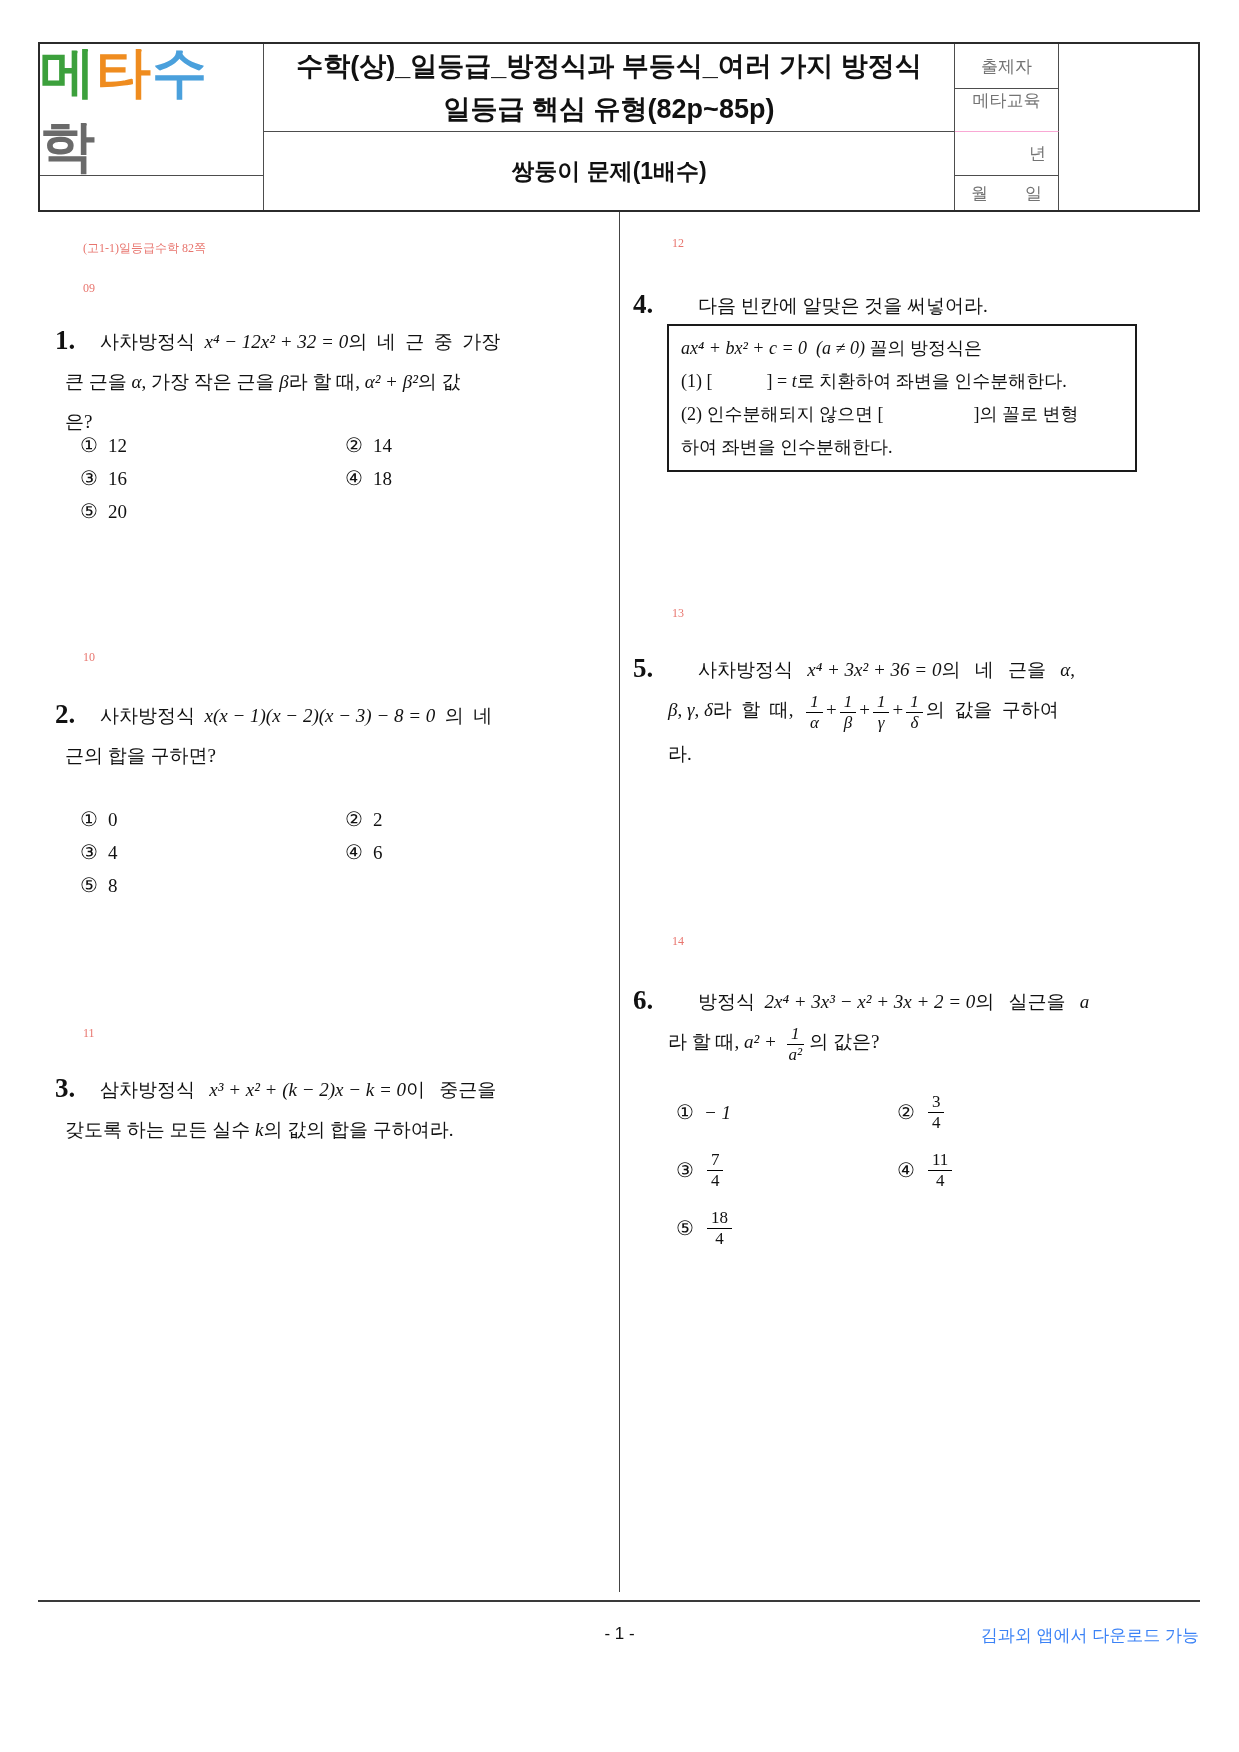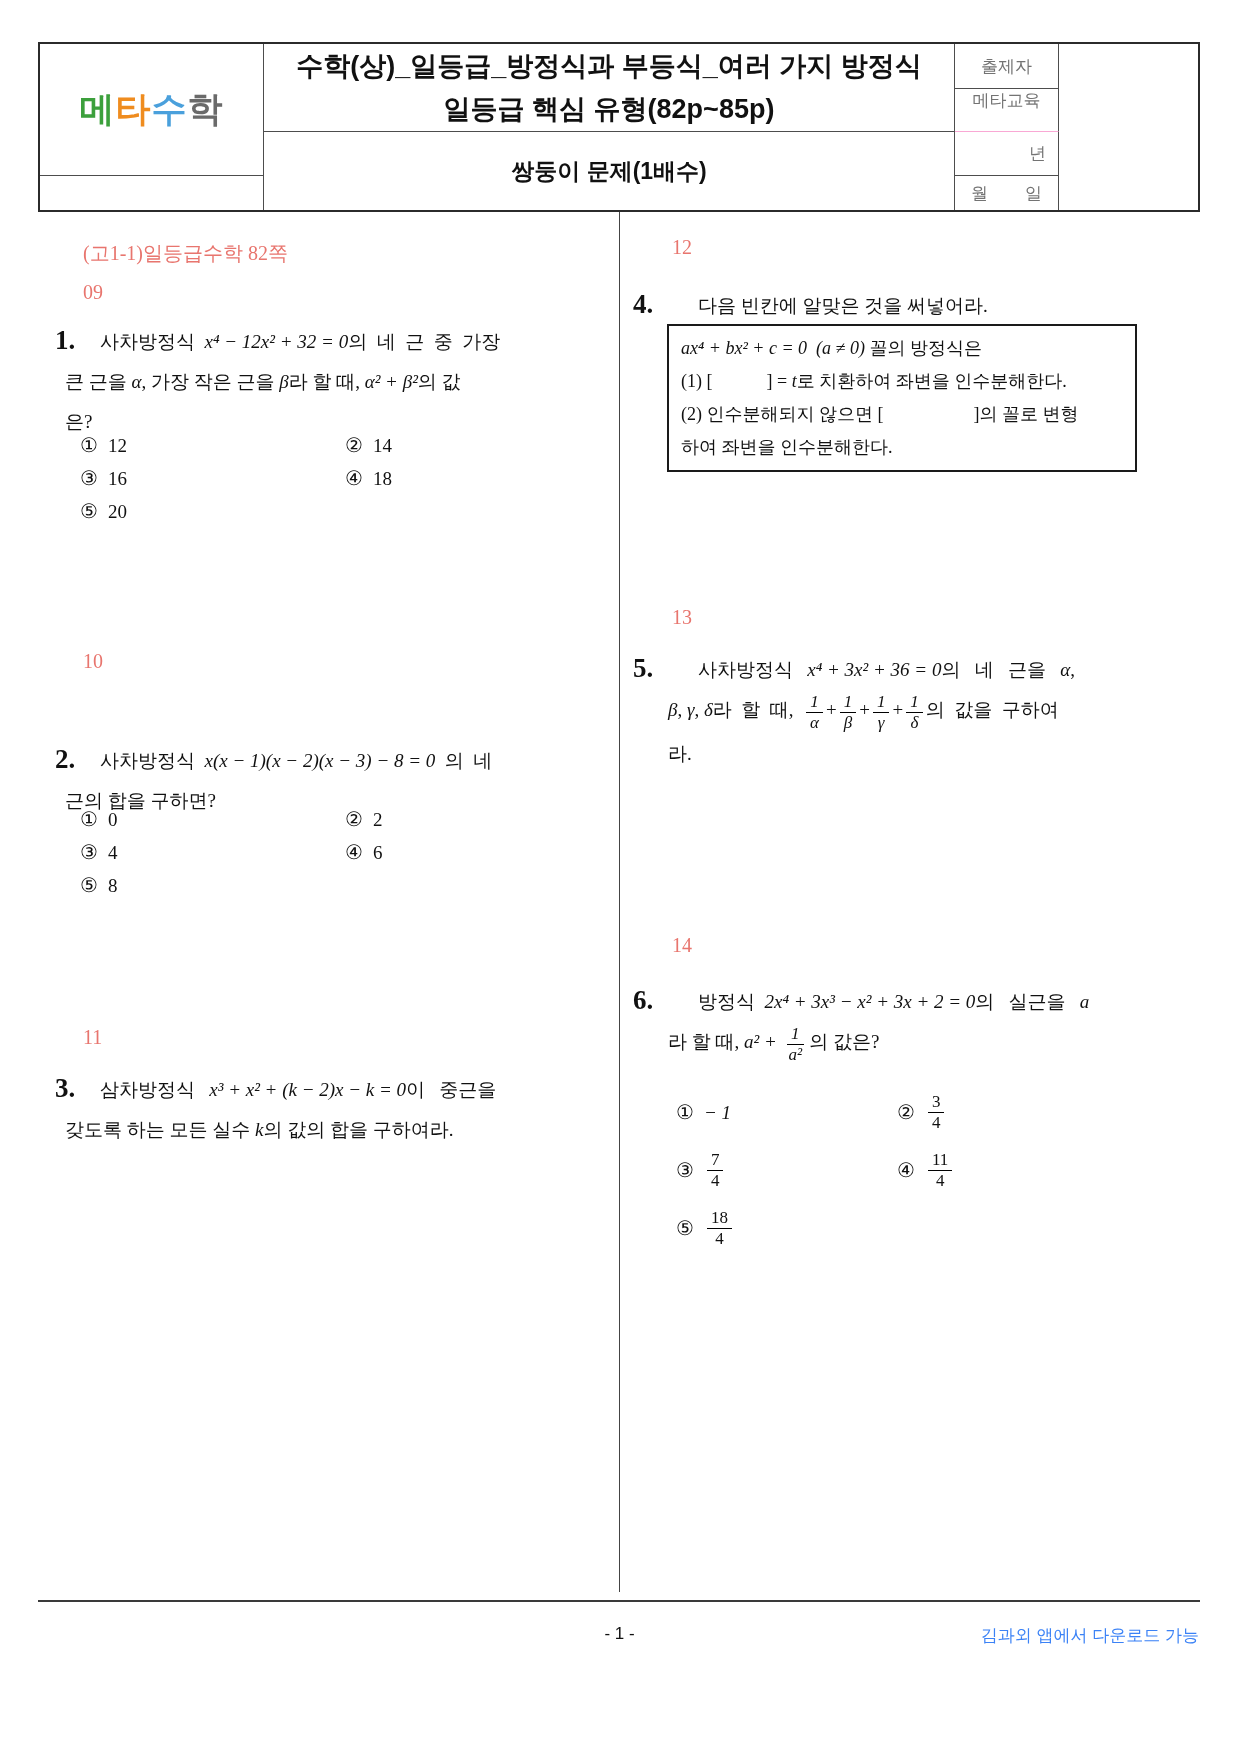--- a/index.html
+++ b/index.html
@@ -22,31 +22,31 @@
          display:flex;align-items:center;justify-content:center;}
   .c-i1{grid-area:1/3/2/4;border-right:1px solid #4d4d4d;border-bottom:1px solid #4d4d4d;
         display:flex;align-items:center;justify-content:center;}
   .c-i2{grid-area:2/3/3/4;border-right:1px solid #4d4d4d;border-bottom:1px solid #f9a8d4;
         display:flex;align-items:flex-start;justify-content:center;}
   .c-i3{grid-area:3/3/4/4;border-right:1px solid #4d4d4d;border-bottom:1px solid #4d4d4d;
         display:flex;align-items:center;justify-content:flex-end;padding-right:12px;}
   .c-i4{grid-area:4/3/5/4;border-right:1px solid #4d4d4d;
         display:flex;align-items:center;justify-content:space-between;padding:0 16px;}
   .c-empty{grid-area:1/4/5/5;}
-  .logo{font-family:"DejaVu Sans",sans-serif;font-weight:800;font-size:35px;letter-spacing:1px;}
+  .logo{font-family:"DejaVu Sans",sans-serif;font-weight:800;font-size:55px;letter-spacing:1px;}
   .title-line{font-size:27px;font-weight:bold;line-height:43px;white-space:nowrap;}
   .subtitle{font-size:23px;font-weight:bold;}
   .info-label{font-size:17px;color:#737373;}
 
   
   .col-divider{position:absolute;left:619px;top:212px;width:1px;height:1380px;background:#444;}
   .foot-rule{position:absolute;left:38px;top:1600px;width:1162px;height:2px;background:#3a3a3a;}
 
   
-  .redtag{position:absolute;font-size:20px;color:#e8756e;font-family:"Liberation Serif",serif;
+  .redtag{position:absolute;font-size:12px;color:#e8756e;font-family:"Liberation Serif",serif;
           white-space:pre-wrap;}
   .problem{position:absolute;font-size:19px;line-height:40px;color:#111;}
   .p-line{white-space:pre-wrap;}
   .p-num{display:inline-block;width:45px;font-size:27px;font-weight:bold;
          font-family:"Liberation Serif",serif;vertical-align:-1px;}
   .problem.rightcol .p-num{width:65px;}
   .p-cont{padding-left:10px;}
   .problem.rightcol .p-cont{padding-left:35px;}
   .math{font-style:italic;}
 
@@ -119,21 +119,21 @@
   </div>
   <div class="opts two-265" style="left:80px;top:432px;">
     <div class="opt"><span class="opt-k">①</span><span><span>12</span></span></div>
     <div class="opt"><span class="opt-k">②</span><span><span>14</span></span></div>
     <div class="opt"><span class="opt-k">③</span><span><span>16</span></span></div>
     <div class="opt"><span class="opt-k">④</span><span><span>18</span></span></div>
     <div class="opt"><span class="opt-k">⑤</span><span><span>20</span></span></div>
   </div>
 
   <div class="redtag" style="left:83px;top:650px;font-family:Liberation Serif, serif;">10</div>
-  <div class="problem" style="left:55px;top:694px;width:515px;margin-top:45px;">
+  <div class="problem" style="left:55px;top:694px;width:515px;">
     <div class="p-line"><span class="p-num">2.</span><span><span>사차방정식  </span><span class="math">x(x − 1)(x − 2)(x − 3) − 8 = 0</span><span>  의  네</span></span></div>
     <div class="p-line p-cont"><span>근의 합을 구하면?</span></div>
   </div>
   <div class="opts two-265" style="left:80px;top:806px;">
     <div class="opt"><span class="opt-k">①</span><span><span>0</span></span></div>
     <div class="opt"><span class="opt-k">②</span><span><span>2</span></span></div>
     <div class="opt"><span class="opt-k">③</span><span><span>4</span></span></div>
     <div class="opt"><span class="opt-k">④</span><span><span>6</span></span></div>
     <div class="opt"><span class="opt-k">⑤</span><span><span>8</span></span></div>
   </div>

